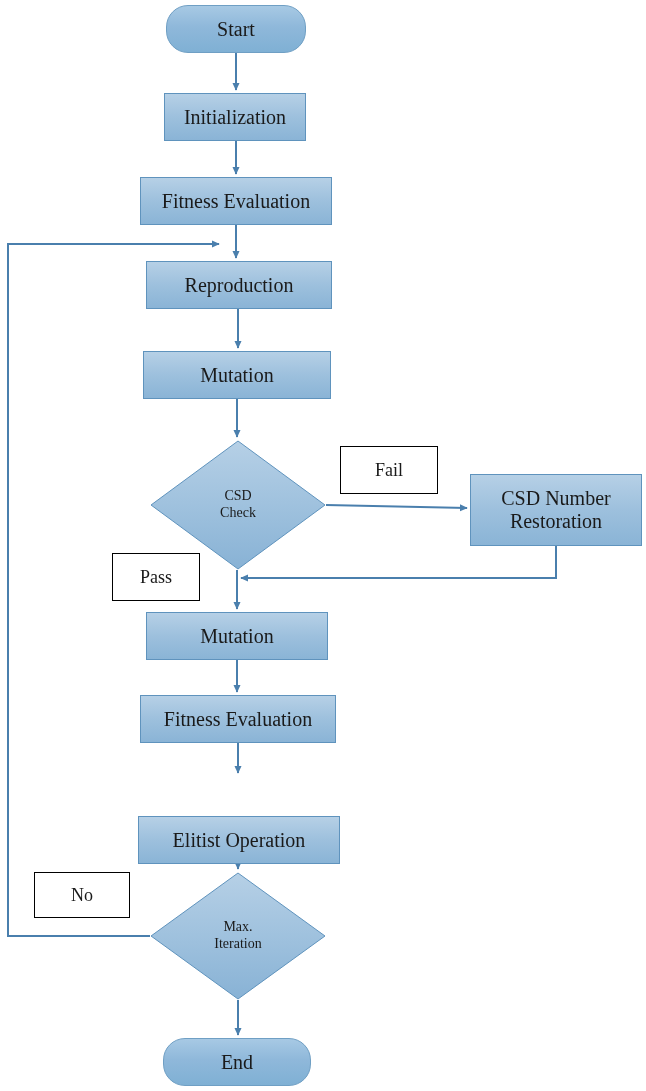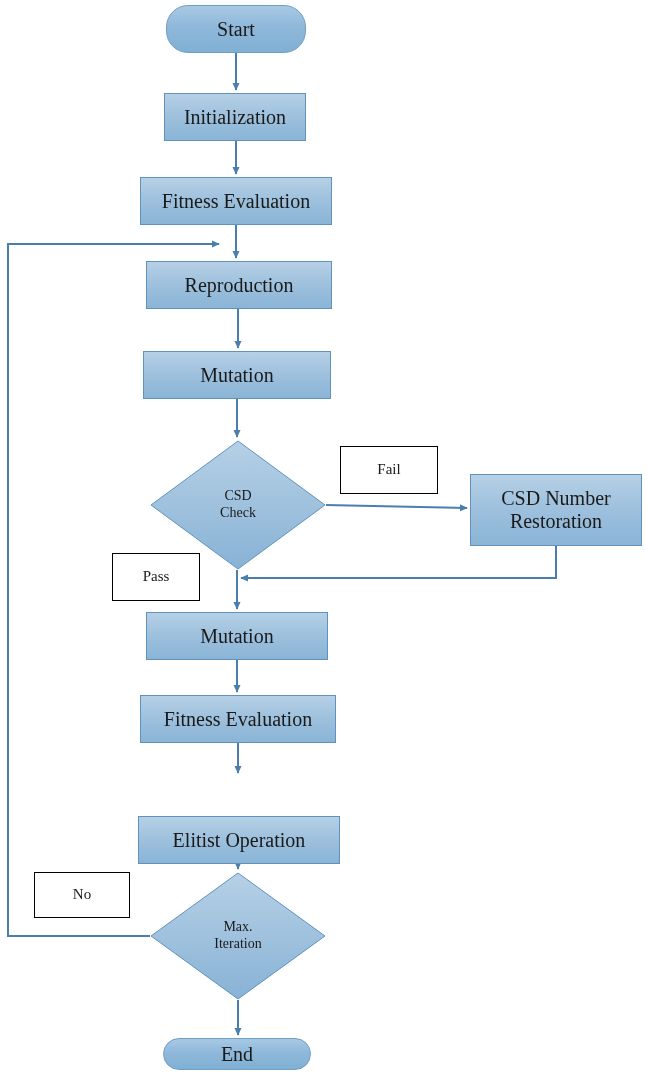--- a/index.html
+++ b/index.html
@@ -36,21 +36,21 @@
   }
   
   .process {
     background: linear-gradient(to bottom, #b6d0e6 0%, #9dc0dd 50%, #8ab4d6 100%);
     border: 1px solid #5f93bd;
   }
   
   .labelbox {
     background: #ffffff;
     border: 1px solid #000000;
-    font-size: 15px;
+    font-size: 18px;
   }
   
   .decision {
     position: absolute;
   }
   .decision .dtext {
     position: absolute;
     left: 0;
     top: 0;
     width: 100%;
@@ -183,21 +183,21 @@
         </linearGradient>
       </defs>
       <polygon points="88,1 175,64 88,127 1,64" fill="url(#dg2)" stroke="#5f93bd" stroke-width="1"></polygon>
     </svg>
     <div class="dtext">
       <span style="white-space:pre-line;">Max.
 Iteration</span>
     </div>
   </div>
 
-  <div class="node terminator" style="left:163px; top:1038px; width:148px; height:32px;">
+  <div class="node terminator" style="left:163px; top:1038px; width:148px; height:48px;">
     <span>End</span>
   </div>
 
   <div class="node labelbox" style="left:340px; top:446px; width:98px; height:48px;">
     <span>Fail</span>
   </div>
 
   <div class="node labelbox" style="left:112px; top:553px; width:88px; height:48px;">
     <span>Pass</span>
   </div>

